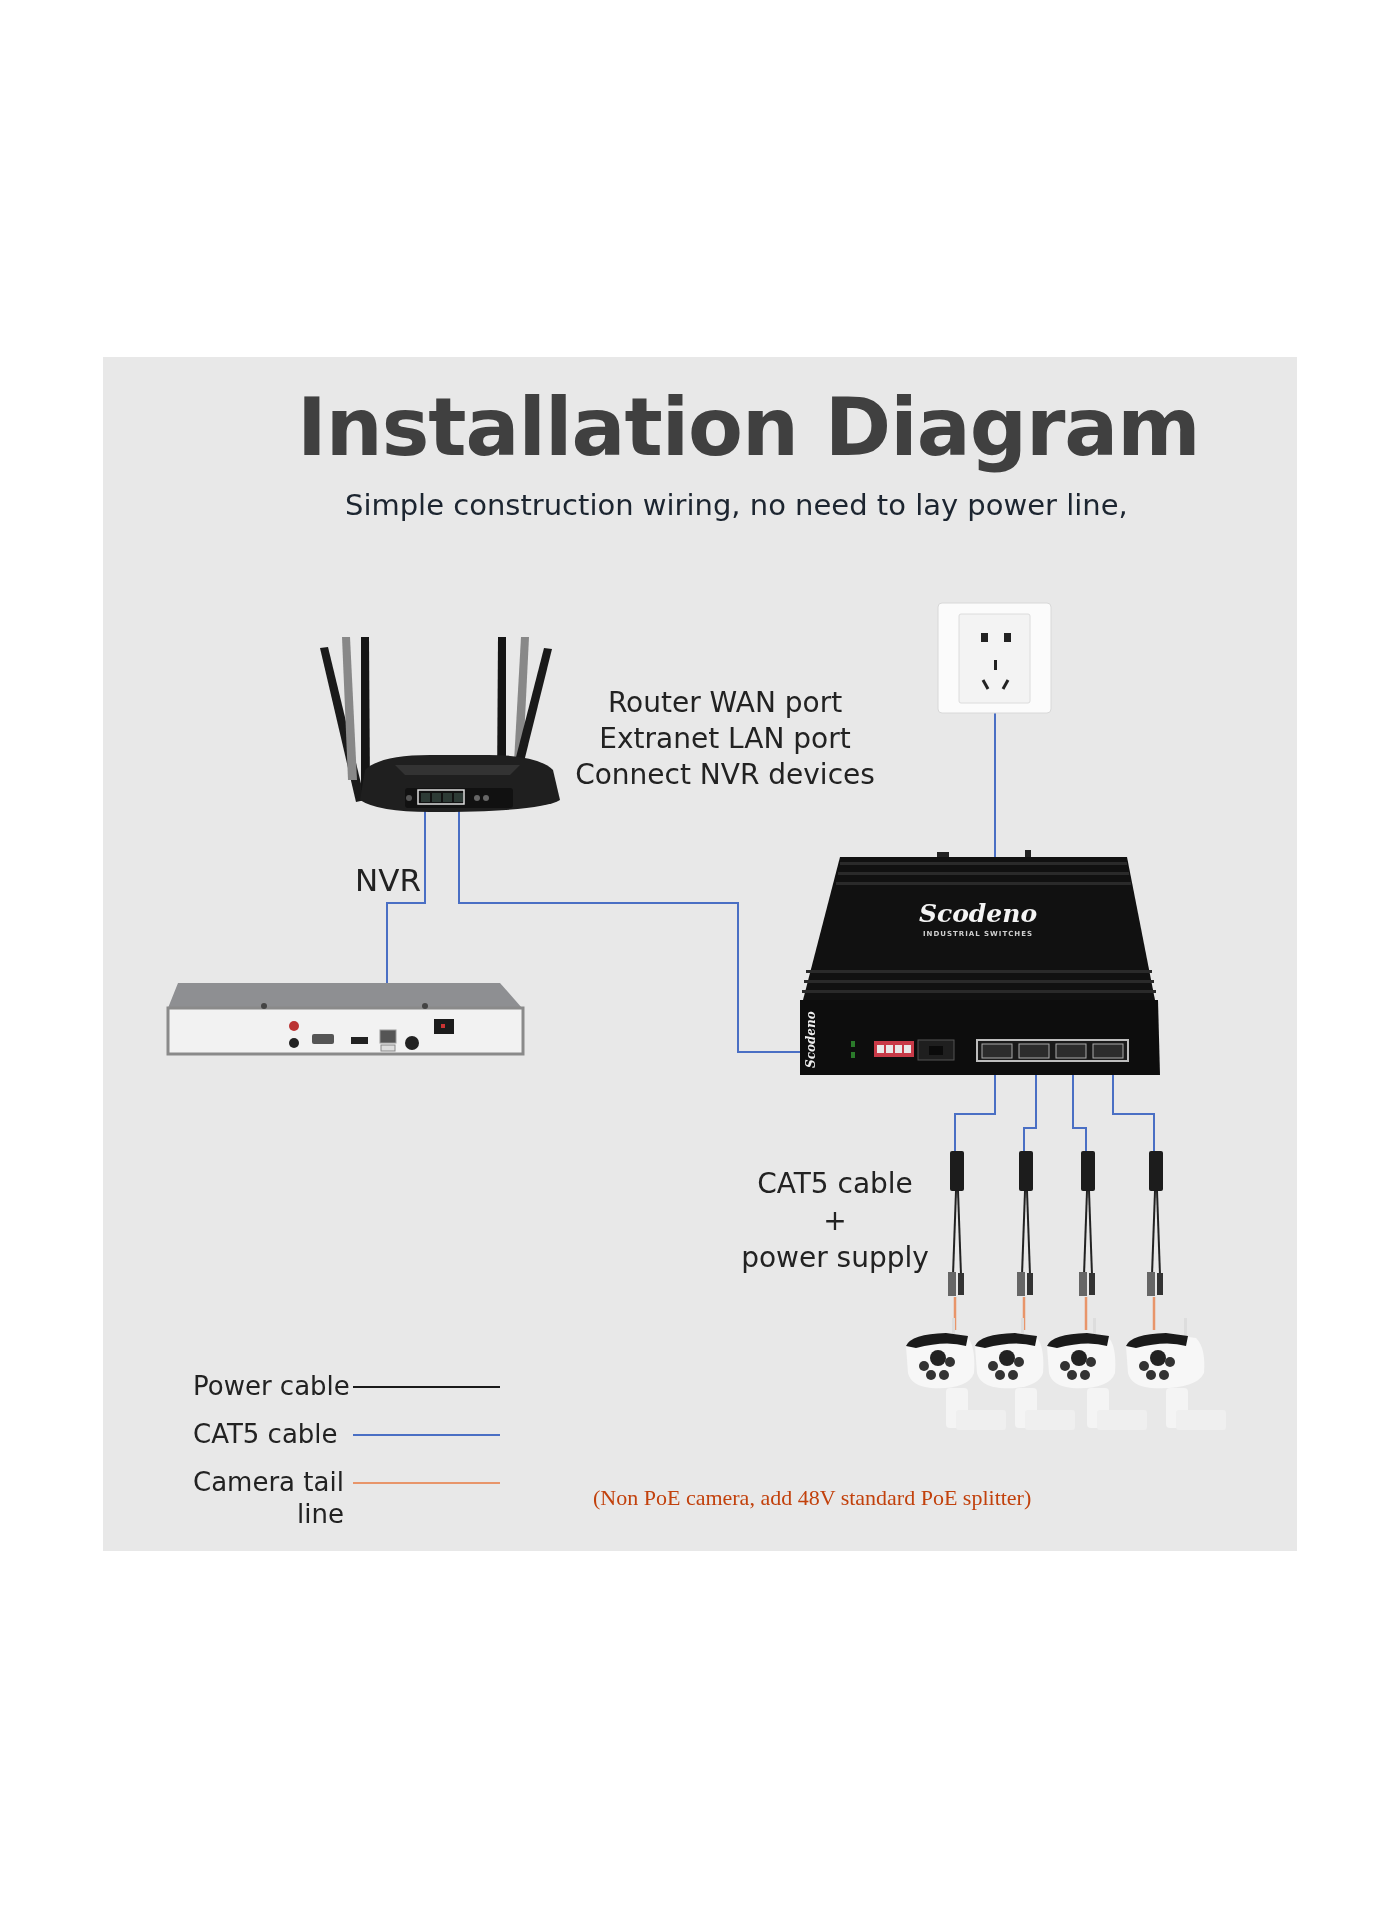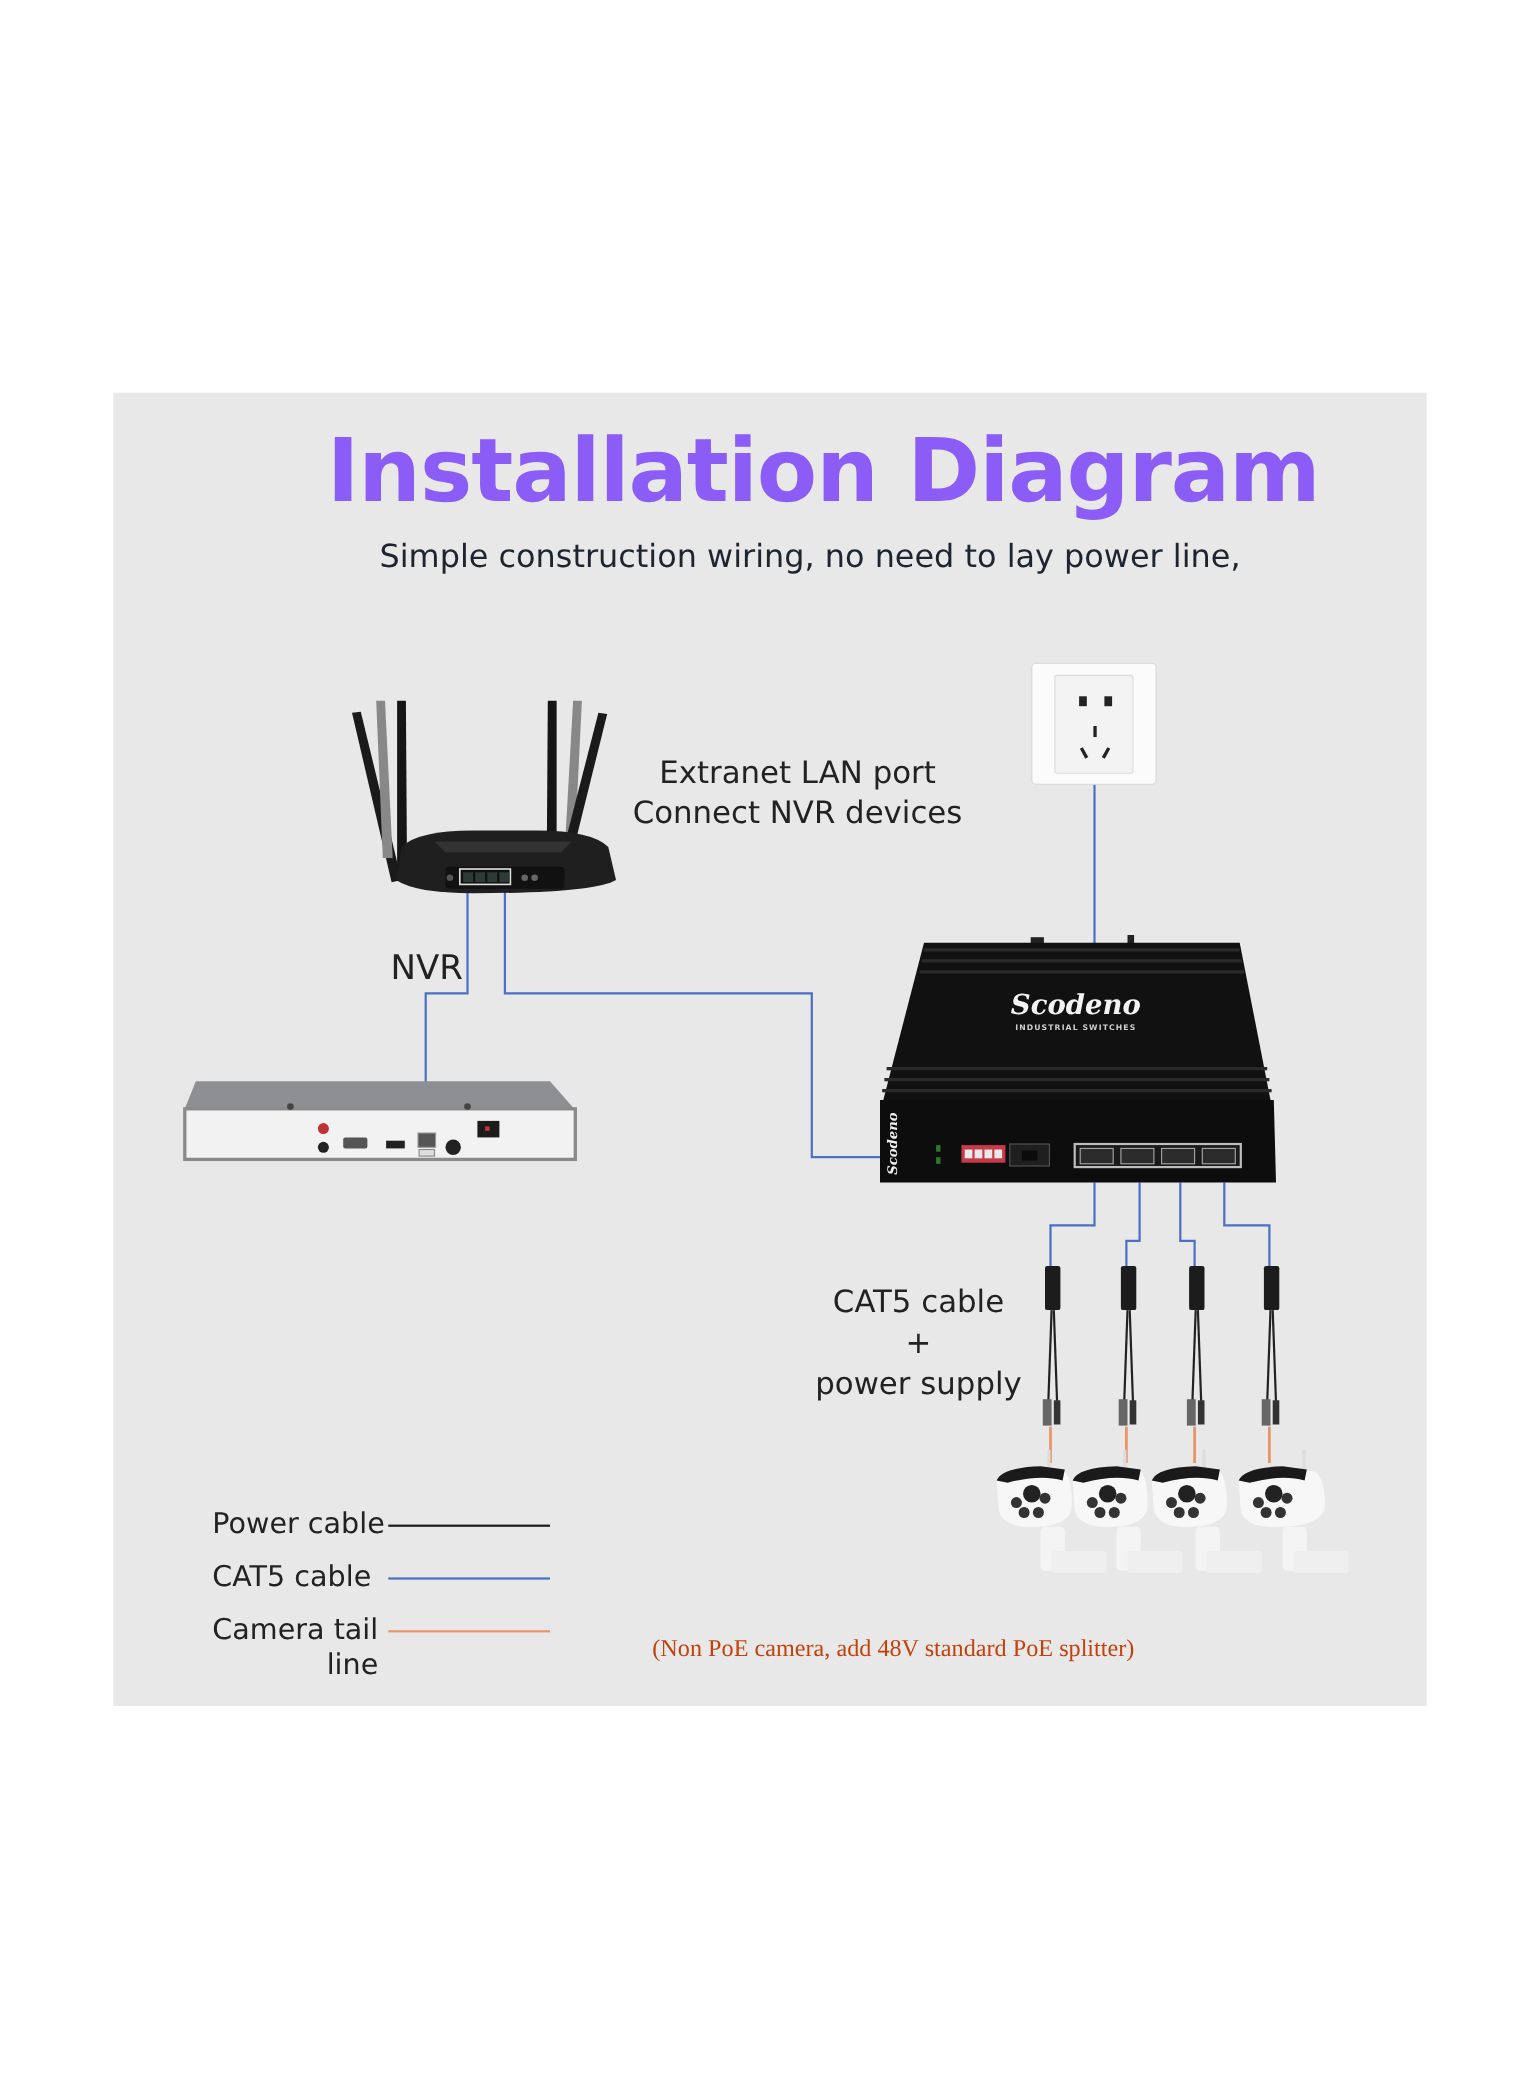--- a/index.html
+++ b/index.html
@@ -1,18 +1,18 @@
 <!DOCTYPE html>
 <html><head>
 <meta charset="utf-8">
 <style>
   html, body { margin:0; padding:0; background:#ffffff; }
   body { width:1400px; height:1909px; position:relative; overflow:hidden; font-family:"DejaVu Sans", "Liberation Sans", sans-serif; color:#1c2530; }
   .panel { position:absolute; left:103px; top:357px; width:1194px; height:1194px; background:#e8e8e8; }
-  .title { position:absolute; left:297px; top:388px; font-size:80px; font-weight:bold; letter-spacing:-1px; color:#8b5cf6; white-space:nowrap; line-height:1; }
+  .title { position:absolute; left:297px; top:388px; font-size:80px; font-weight:bold; letter-spacing:-1px; color:#404040; white-space:nowrap; line-height:1; }
   .subtitle { position:absolute; left:303px; top:487px; font-size:29px; line-height:37px; color:#1c2530; font-weight:normal; width:800px;margin-left:42px; }
   .subtitle span { display:block; white-space:nowrap; }
   .router-label { position:absolute; left:560px; top:685px; width:330px; text-align:center; font-size:28px; line-height:36px; color:#222; }
   .router-label span { display:block; white-space:nowrap; }
   .nvr-label { position:absolute; left:355px; top:862px; font-size:31px; color:#222; }
   .cat5-label { position:absolute; left:730px; top:1165px; width:210px; text-align:center; font-size:28px; line-height:37px; color:#222; }
   .cat5-label span { display:block; white-space:nowrap; }
   .note { position:absolute; left:593px; top:1485px; font-size:22px; color:#c2410c; white-space:nowrap;font-family:Liberation Serif, serif; }
   .legend { position:absolute; left:193px; top:1370px; width:330px; }
   .legend-row { position:relative; height:48px; font-size:26px; color:#222; }
@@ -209,20 +209,21 @@
       <circle cx="32" cy="30" r="8" fill="#222"></circle>
       <circle cx="18" cy="38" r="5" fill="#333"></circle>
       <circle cx="44" cy="34" r="5" fill="#333"></circle>
       <circle cx="25" cy="47" r="5" fill="#333"></circle>
       <circle cx="38" cy="47" r="5" fill="#333"></circle>
     </g>
   </g>
 </svg>
 
 <div class="router-label">
+  <span>Router WAN port</span>
   <span>Extranet LAN port</span>
   <span>Connect NVR devices</span>
 </div>
 
 <div class="nvr-label">NVR</div>
 
 <div class="cat5-label">
   <span>CAT5 cable</span>
   <span>+</span>
   <span>power supply</span>

